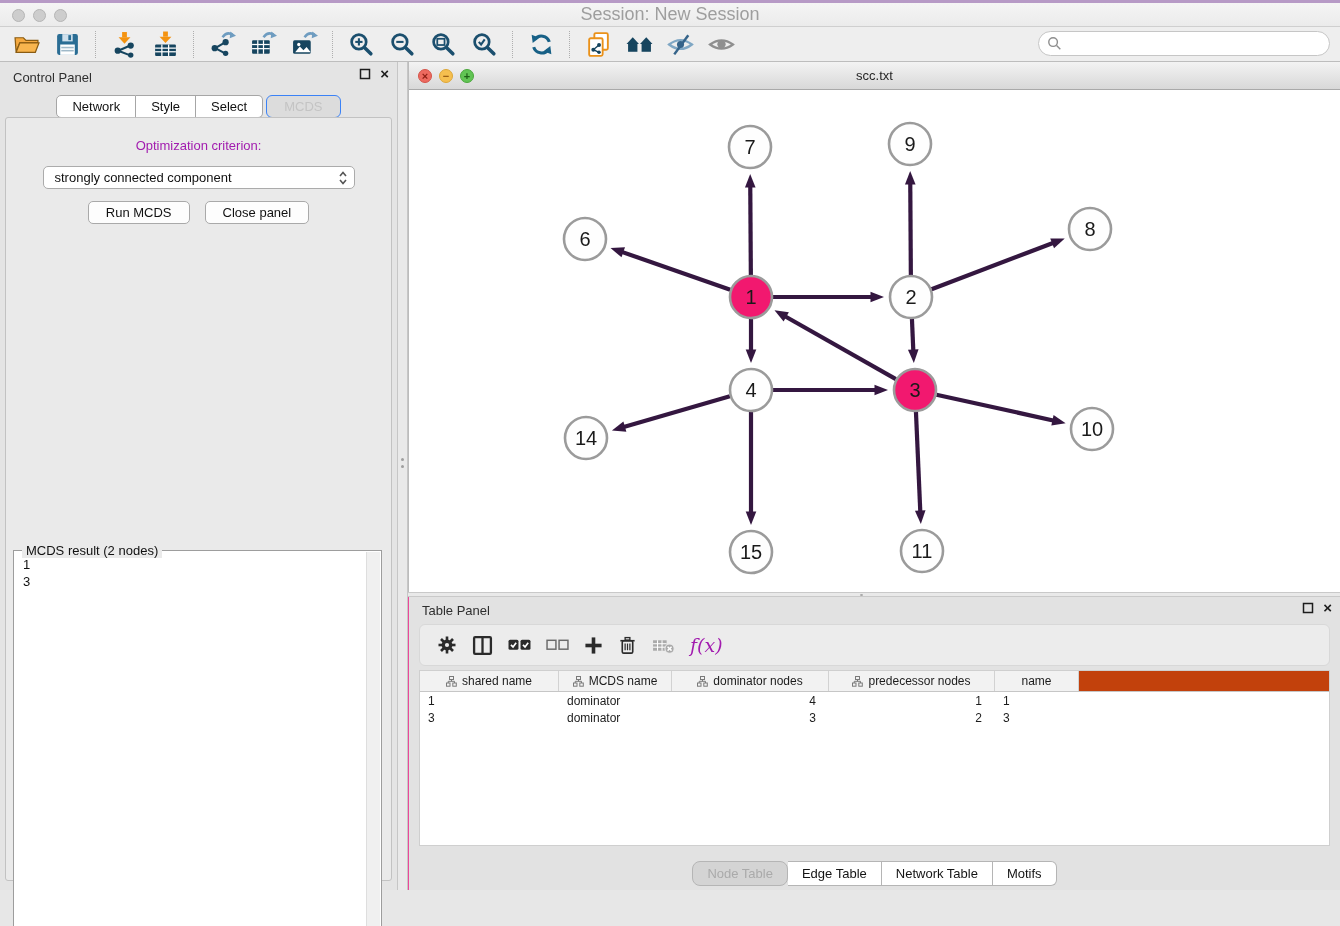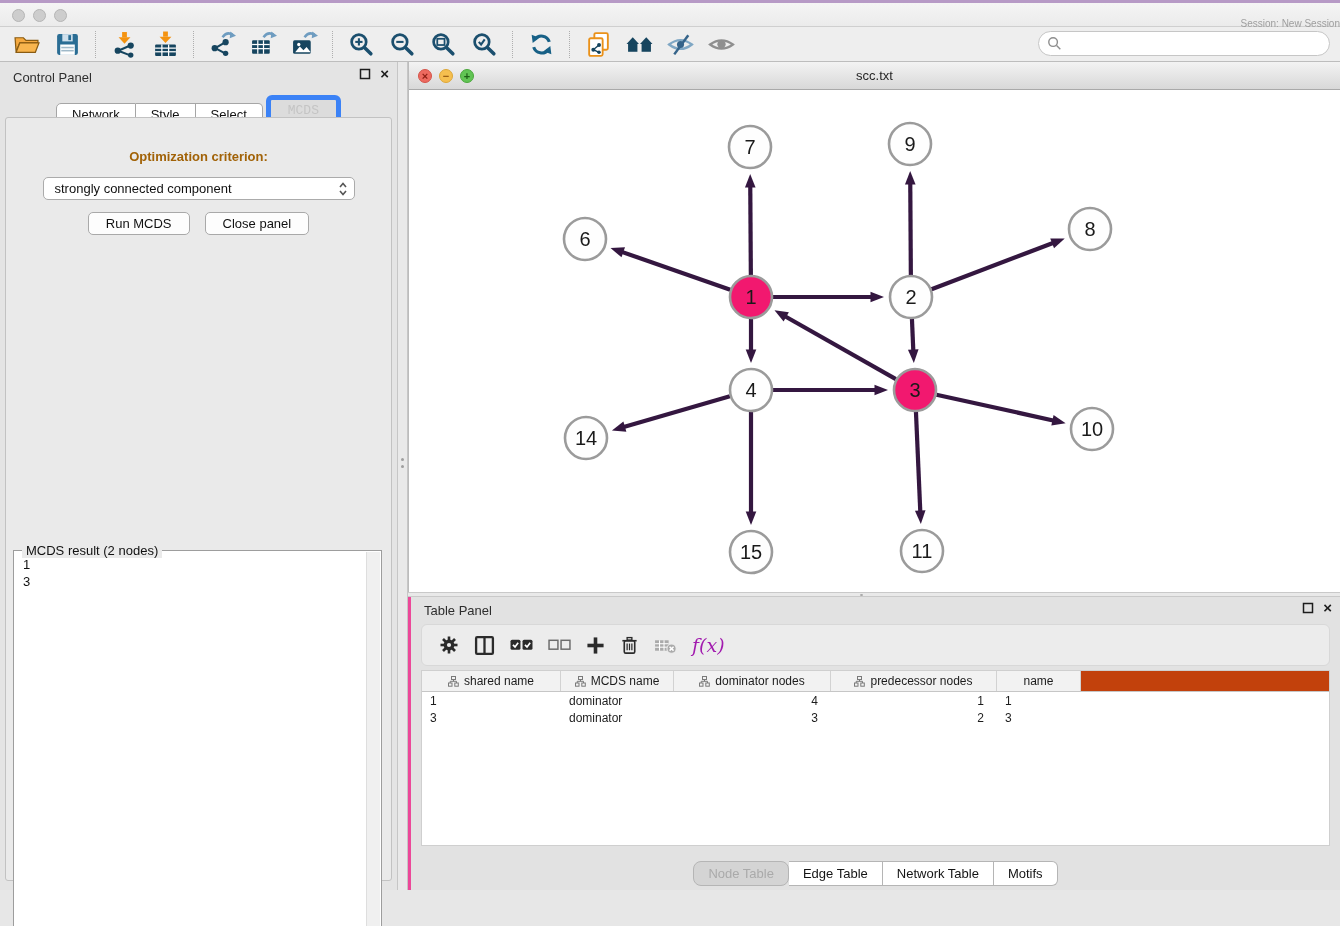--- a/index.html
+++ b/index.html
@@ -4,45 +4,45 @@
 <style>
   html,body{margin:0;padding:0;background:#bfbfbf;}
   .screen{position:relative;width:1340px;height:926px;background:#e7e7e7;
     font-family:"Liberation Sans",sans-serif;overflow:hidden;-webkit-font-smoothing:antialiased;}
   
   .titlebar{position:absolute;left:0;top:0;width:100%;height:27px;
     background:linear-gradient(#f6f6f6,#ebebeb);border-bottom:1px solid #cfcfcf;box-sizing:border-box;}
   .top-edge{position:absolute;left:0;top:0;width:100%;height:3px;background:#b79ac6;}
   .mac-lights{position:absolute;left:12px;top:9px;display:flex;gap:8px;}
   .mac-light{width:13px;height:13px;border-radius:50%;background:#cdcdcd;border:1px solid #b5b5b5;box-sizing:border-box;}
-  .win-title{position:absolute;left:0;top:18px;width:100%;text-align:right;font-size:10px;color:#9e9e9e;}
+  .win-title{position:absolute;left:0;top:4px;width:100%;text-align:center;font-size:18px;color:#9e9e9e;}
   
   .toolbar{position:absolute;left:0;top:27px;width:100%;height:35px;background:#eeeeee;
     border-bottom:1px solid #bdbdbd;box-sizing:border-box;display:flex;align-items:center;padding-left:6px;}
   .tool{width:41px;height:31px;display:flex;align-items:center;justify-content:center;border-radius:4px;}
   .tool svg{width:27px;height:27px;}
   .tb-sep{width:1px;height:27px;border-left:1px dotted #aeaeae;margin:0 7px;}
   .search-wrap{position:absolute;right:10px;top:31px;width:292px;height:25px;}
   .search-wrap input{width:100%;height:100%;box-sizing:border-box;border:1px solid #c6c6c6;border-radius:13px;
     background:#fff;padding:0 10px 0 28px;font-size:13px;outline:none;font-family:"Liberation Sans",sans-serif;}
   .search-mag{position:absolute;left:9px;top:5px;width:15px;height:15px;}
   
   .control-panel{position:absolute;left:0;top:62px;width:397px;height:828px;background:#e4e4e4;}
   .panel-title{position:absolute;left:13px;top:8px;font-size:13px;color:#2e2e2e;}
   .panel-btns{position:absolute;right:8px;top:6px;display:flex;gap:9px;align-items:center;}
   .float-btn svg{width:12px;height:12px;display:block;}
   .close-x{font-size:15px;font-weight:bold;color:#1d1d1d;line-height:12px;}
   .cp-tabs{position:absolute;left:0;top:33px;width:100%;display:flex;justify-content:center;align-items:flex-end;}
   .cp-tab{background:#fff;border:1px solid #a6a6a6;border-left:none;padding:3px 15px;font-size:13px;color:#111;}
   .cp-tab:first-child{border-left:1px solid #a6a6a6;border-radius:5px 0 0 5px;}
   .cp-tab.last-normal{border-radius:0 5px 5px 0;}
-  .cp-tab.disabled-active{background:#dcdcdc;color:#c4c4c4;border:5px solid #3b82f6;border-radius:6px;margin-left:3px;padding:3px 17px;font-family:Liberation Mono, monospace;}
+  .cp-tab.disabled-active{background:#dcdcdc;color:#c4c4c4;border:1px solid #3b82f6;border-radius:6px;margin-left:3px;padding:3px 17px;}
   .cp-content{position:absolute;left:5px;right:5px;top:55px;bottom:9px;background:#eaeaea;
     border:1px solid #c2c2c2;border-radius:3px;}
-  .opt-label{margin-top:31px;text-align:center;font-size:13px;color:#a16207;font-weight:bold;}
+  .opt-label{margin-top:20px;text-align:center;font-size:13px;color:#a21caf;}
   .dropdown{position:relative;margin:13px auto 0;width:312px;height:23px;background:#fff;border:1px solid #ababab;
     border-radius:5px;display:flex;align-items:center;padding-left:11px;box-sizing:border-box;font-size:13px;color:#111;}
   .dd-stepper{position:absolute;right:6px;top:3px;width:10px;height:16px;}
   .btn-row{display:flex;justify-content:center;gap:15px;margin-top:12px;}
   .mac-btn{height:23px;padding:0 17px;background:#fdfdfd;border:1px solid #a9a9a9;border-radius:5px;
     font-size:13px;color:#111;display:flex;align-items:center;font-family:"Liberation Sans",sans-serif;}
   .result-group{position:absolute;left:7px;right:9px;top:432px;height:376px;background:#fff;border:1px solid #9d9d9d;}
   .group-label{position:absolute;top:-8px;left:8px;background:#eaeaea;padding:0 4px;font-size:13px;color:#111;}
   .result-lines{padding:5px 9px;font-size:13px;line-height:17px;color:#111;}
   .result-scroll{position:absolute;right:1px;top:1px;bottom:1px;width:13px;background:#f0f0f0;border-left:1px solid #dedede;}
@@ -61,21 +61,21 @@
   .nw-light{width:14px;height:14px;border-radius:50%;box-sizing:border-box;font-size:11px;font-weight:bold;
     display:flex;align-items:center;justify-content:center;line-height:1;}
   .nw-light.red{background:#ed6a5f;border:1px solid #d4544a;color:#8c1d12;}
   .nw-light.yellow{background:#f5bf4f;border:1px solid #dda738;color:#985d13;}
   .nw-light.green{background:#61c454;border:1px solid #4aa73c;color:#1d5f16;}
   .nw-title{position:absolute;left:0;top:6px;width:100%;text-align:center;font-size:13px;color:#262626;}
   .nw-canvas{position:absolute;left:0;top:28px;right:0;bottom:0;background:#fff;}
   .nw-canvas svg{display:block;}
   
   .table-panel{position:absolute;left:408px;top:597px;width:932px;height:293px;background:#e2e2e2;
-    border-left:3px solid #ec4899;box-sizing:border-box;text-decoration:underline;}
+    border-left:1px solid #ec4899;box-sizing:border-box;text-decoration:underline;}
   .tp-header{position:relative;height:25px;}
   .tp-toolbar{position:absolute;left:10px;right:10px;top:27px;height:42px;background:#ececec;
     border:1px solid #d8d8d8;border-radius:6px;display:flex;align-items:center;gap:15px;padding-left:17px;box-sizing:border-box;}
   .tp-tool{display:flex;align-items:center;justify-content:center;}
   .fx-label{font-family:"DejaVu Serif",serif;font-style:italic;font-size:19px;color:#a21caf;}
   .tp-table{position:absolute;left:10px;right:10px;top:73px;height:176px;background:#fff;border:1px solid #cfcfcf;box-sizing:border-box;}
   .thead{display:flex;height:20px;border-bottom:1px solid #c6c6c6;background:#c2410c;align-items:flex-end;}
   .th{display:flex;align-items:center;justify-content:center;gap:5px;background:#f2f2f2;
     border-right:1px solid #d2d2d2;font-size:12px;color:#1c1c1c;box-sizing:border-box;height:20px;}
   .th svg{width:11px;height:11px;}

